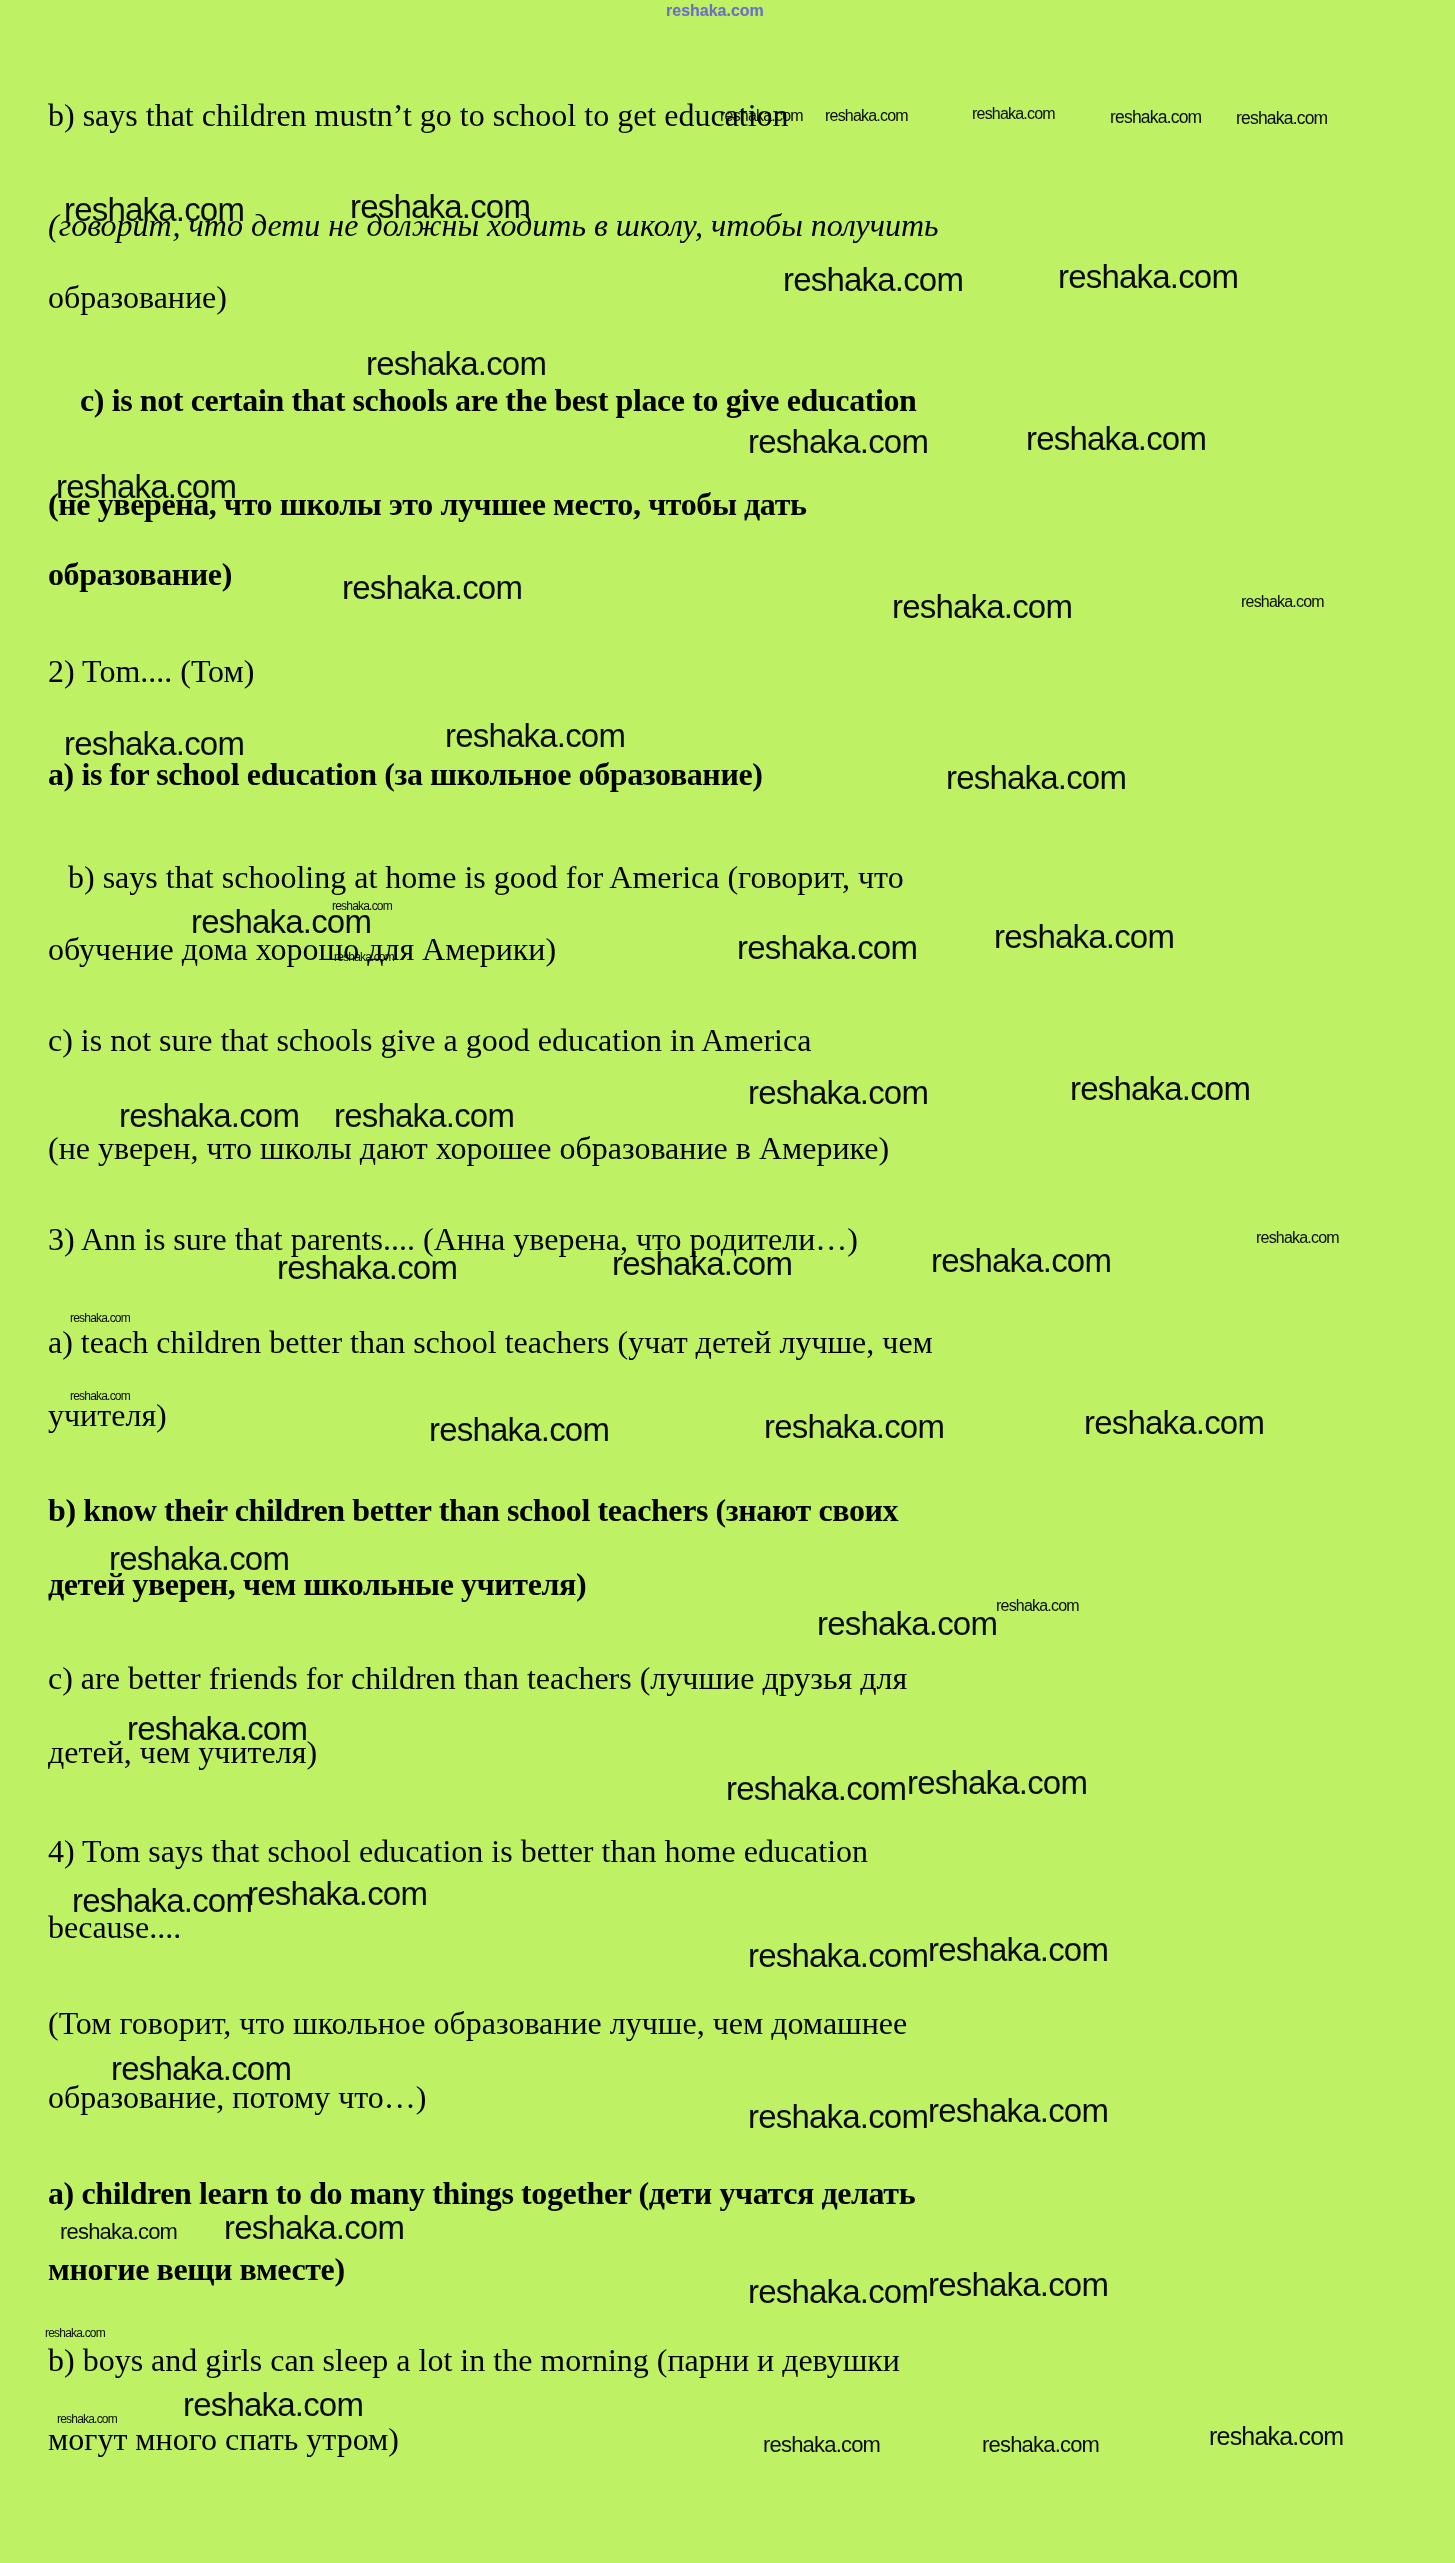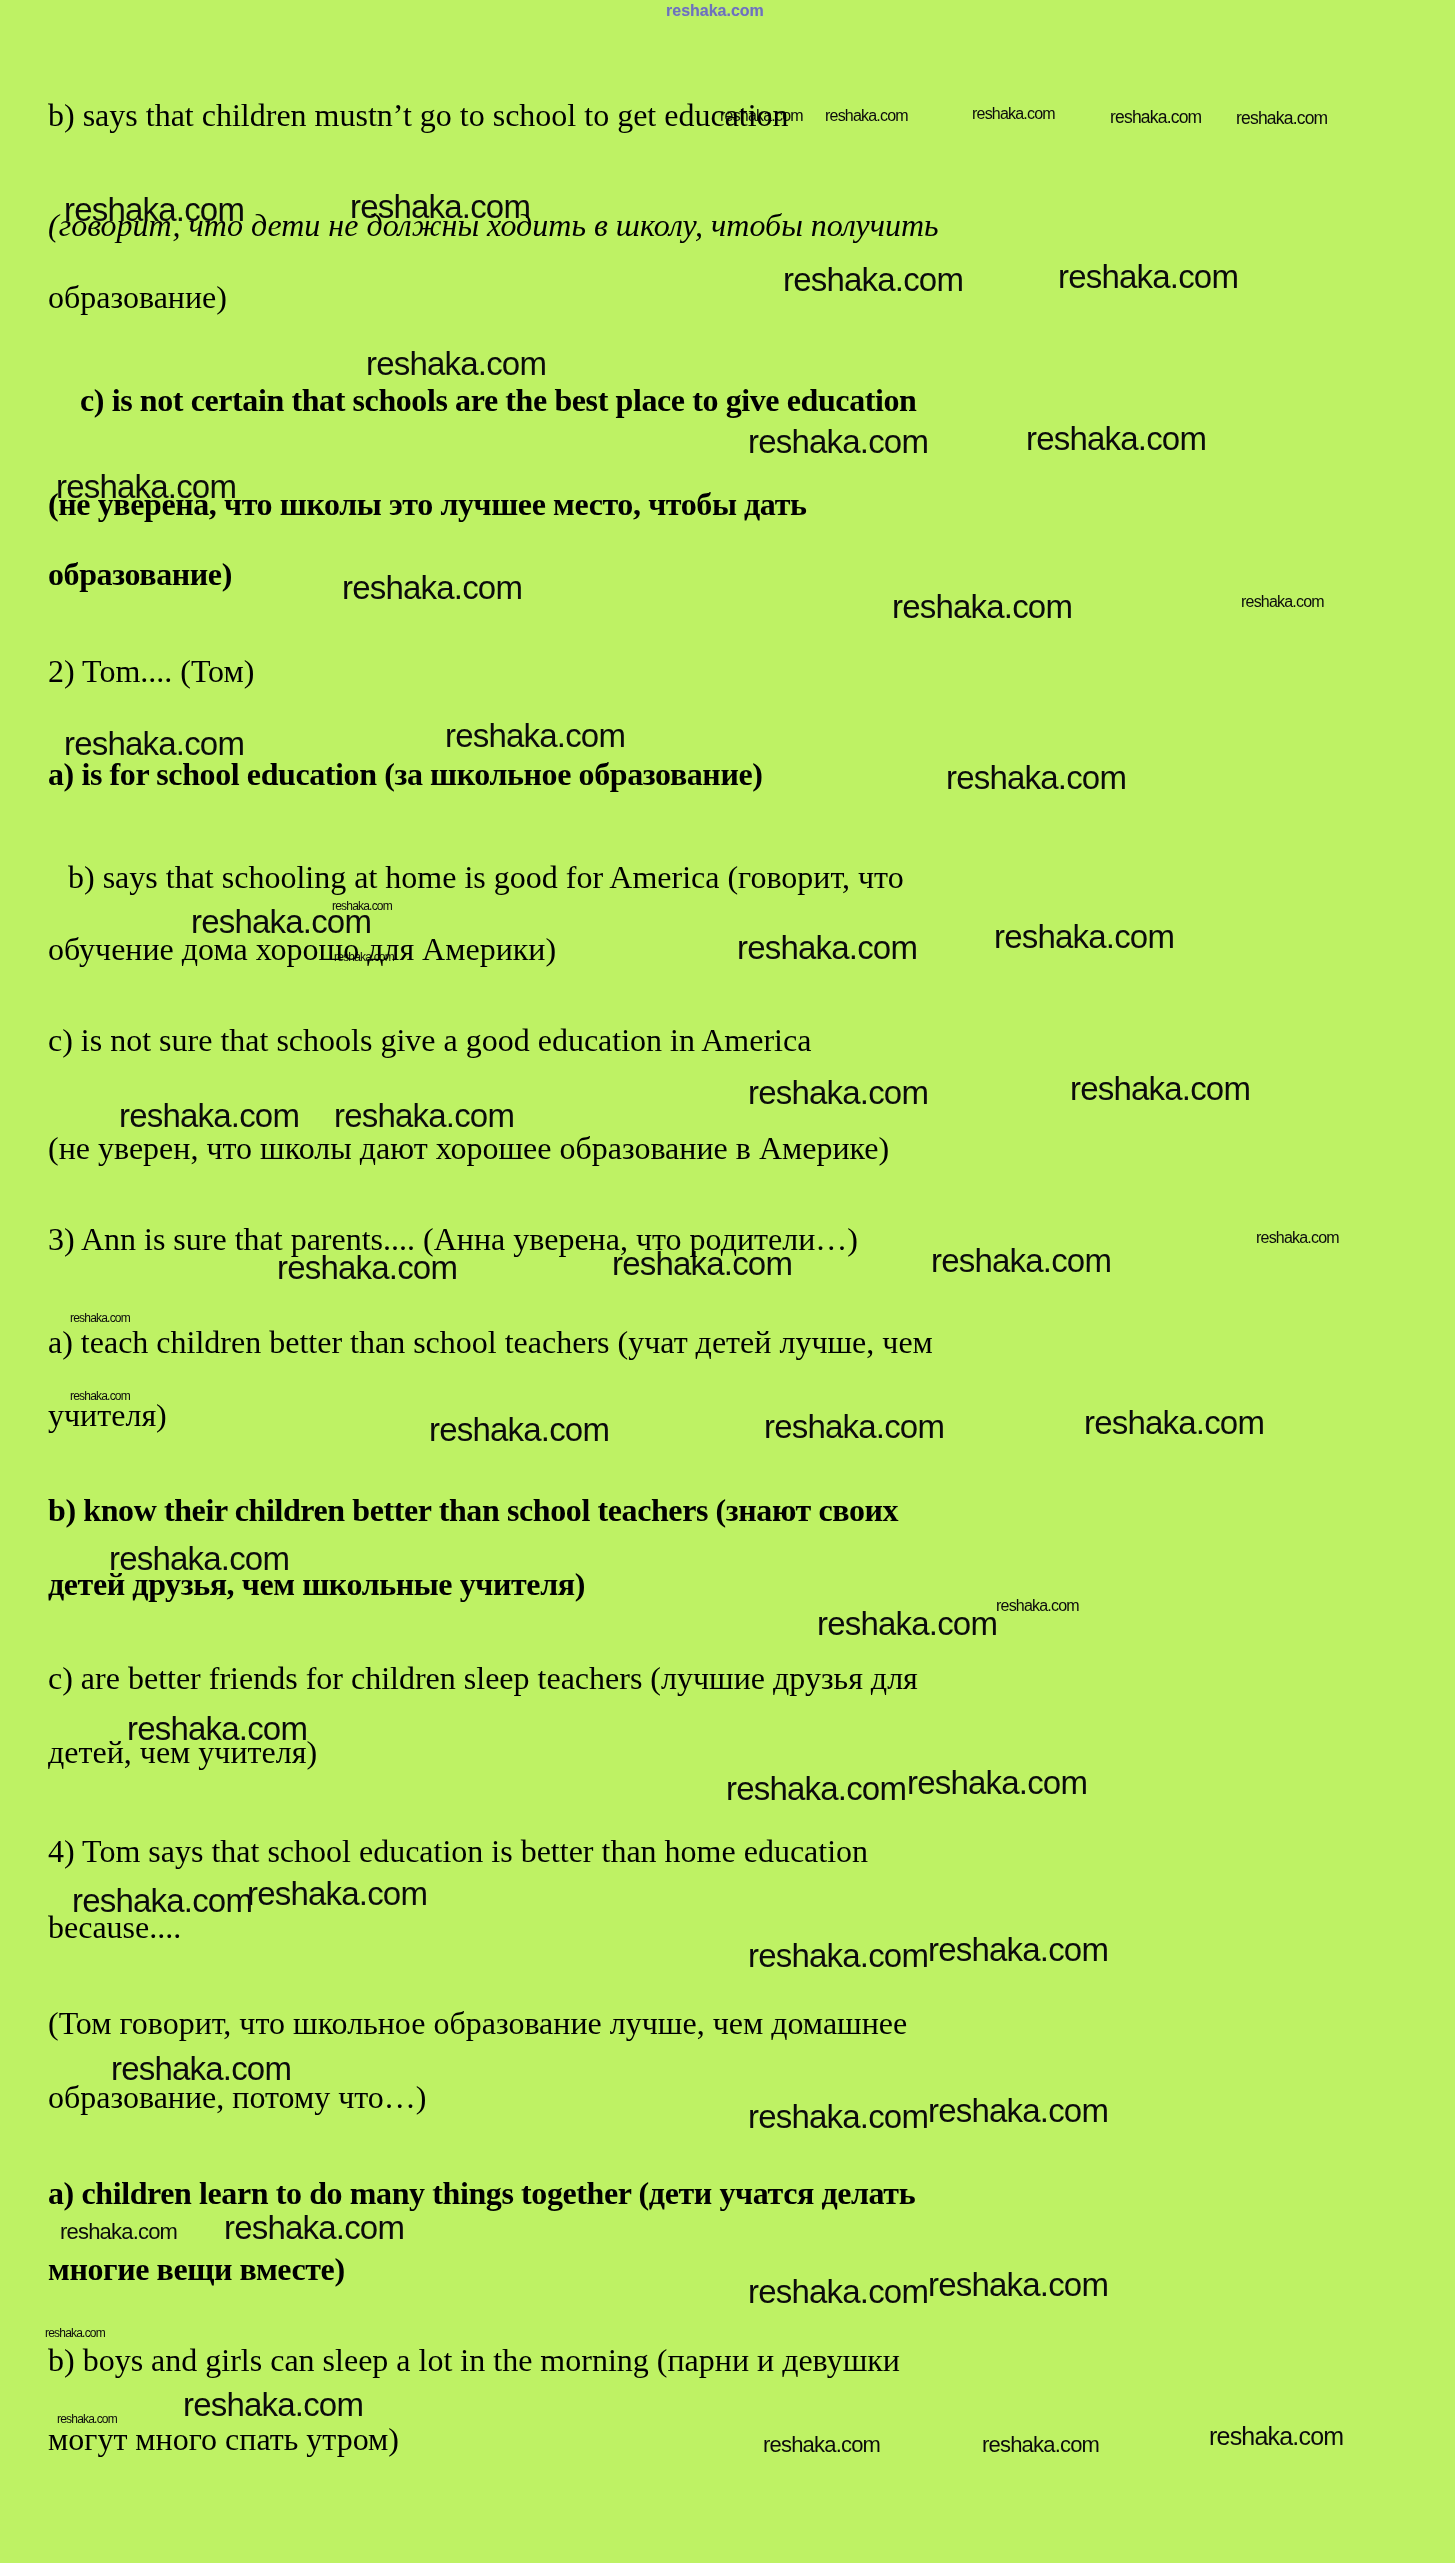--- a/index.html
+++ b/index.html
@@ -124,22 +124,22 @@
       <div class="line" style="top: 654px;">2) Tom.... (Том)</div>
       <div class="line bold" style="top: 757px;">a) is for school education (за школьное образование)</div>
       <div class="line" style="top: 860px; margin-left: 20px;">b) says that schooling at home is good for America (говорит, что</div>
       <div class="line" style="top: 932px;">обучение дома хорошо для Америки)</div>
       <div class="line" style="top: 1023px;">c) is not sure that schools give a good education in America</div>
       <div class="line" style="top: 1131px;">(не уверен, что школы дают хорошее образование в Америке)</div>
       <div class="line" style="top: 1222px;">3) Ann is sure that parents.... (Анна уверена, что родители…)</div>
       <div class="line" style="top: 1325px;">a) teach children better than school teachers (учат детей лучше, чем</div>
       <div class="line" style="top: 1398px;">учителя)</div>
       <div class="line bold" style="top: 1493px;">b) know their children better than school teachers (знают своих</div>
-      <div class="line bold" style="top: 1567px;">детей друзья, чем школьные учителя)</div>
-      <div class="line" style="top: 1661px;">c) are better friends for children sleep teachers (лучшие друзья для</div>
+      <div class="line bold" style="top: 1567px;">детей уверен, чем школьные учителя)</div>
+      <div class="line" style="top: 1661px;">c) are better friends for children than teachers (лучшие друзья для</div>
       <div class="line" style="top: 1735px;">детей, чем учителя)</div>
       <div class="line" style="top: 1834px;">4) Tom says that school education is better than home education</div>
       <div class="line" style="top: 1910px;">because....</div>
       <div class="line" style="top: 2006px;">(Том говорит, что школьное образование лучше, чем домашнее</div>
       <div class="line" style="top: 2080px; text-align: right;">образование, потому что…)</div>
       <div class="line bold" style="top: 2176px;">a) children learn to do many things together (дети учатся делать</div>
       <div class="line bold" style="top: 2252px;">многие вещи вместе)</div>
       <div class="line" style="top: 2343px;">b) boys and girls can sleep a lot in the morning (парни и девушки</div>
       <div class="line" style="top: 2422px;">могут много спать утром)</div>
     </div>

